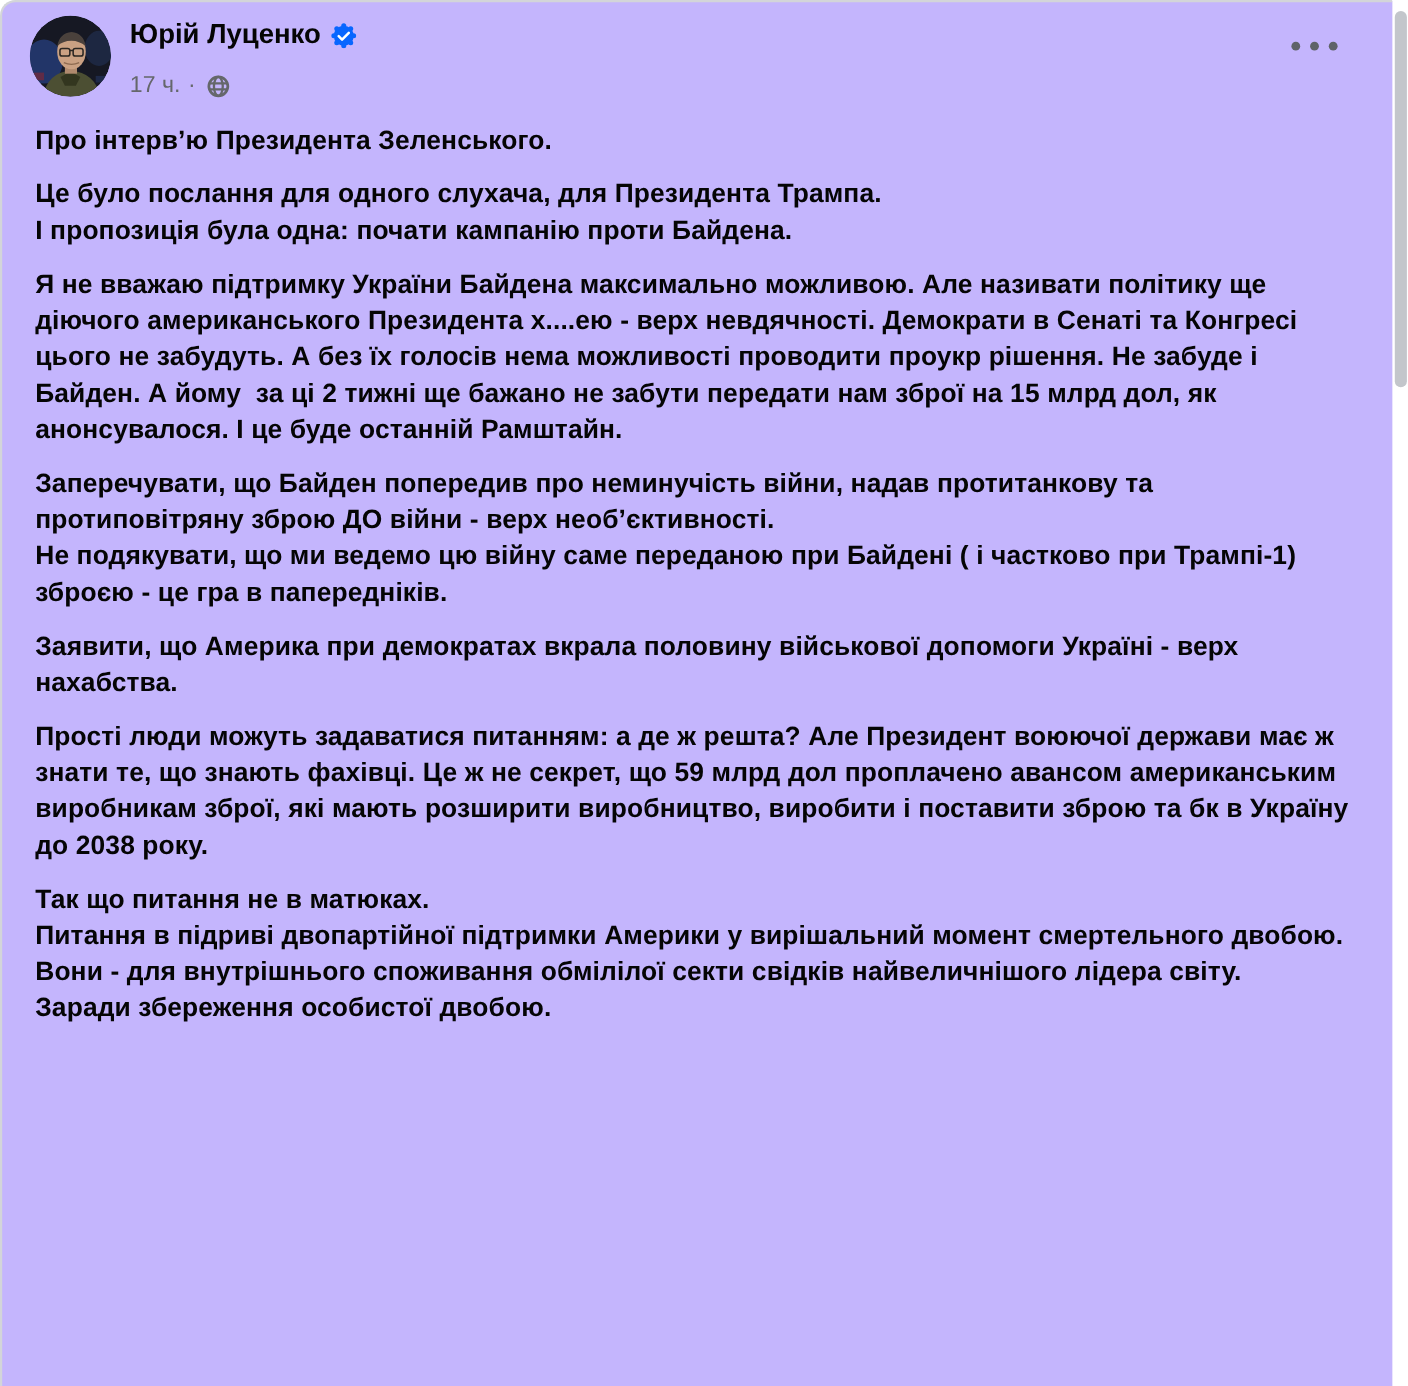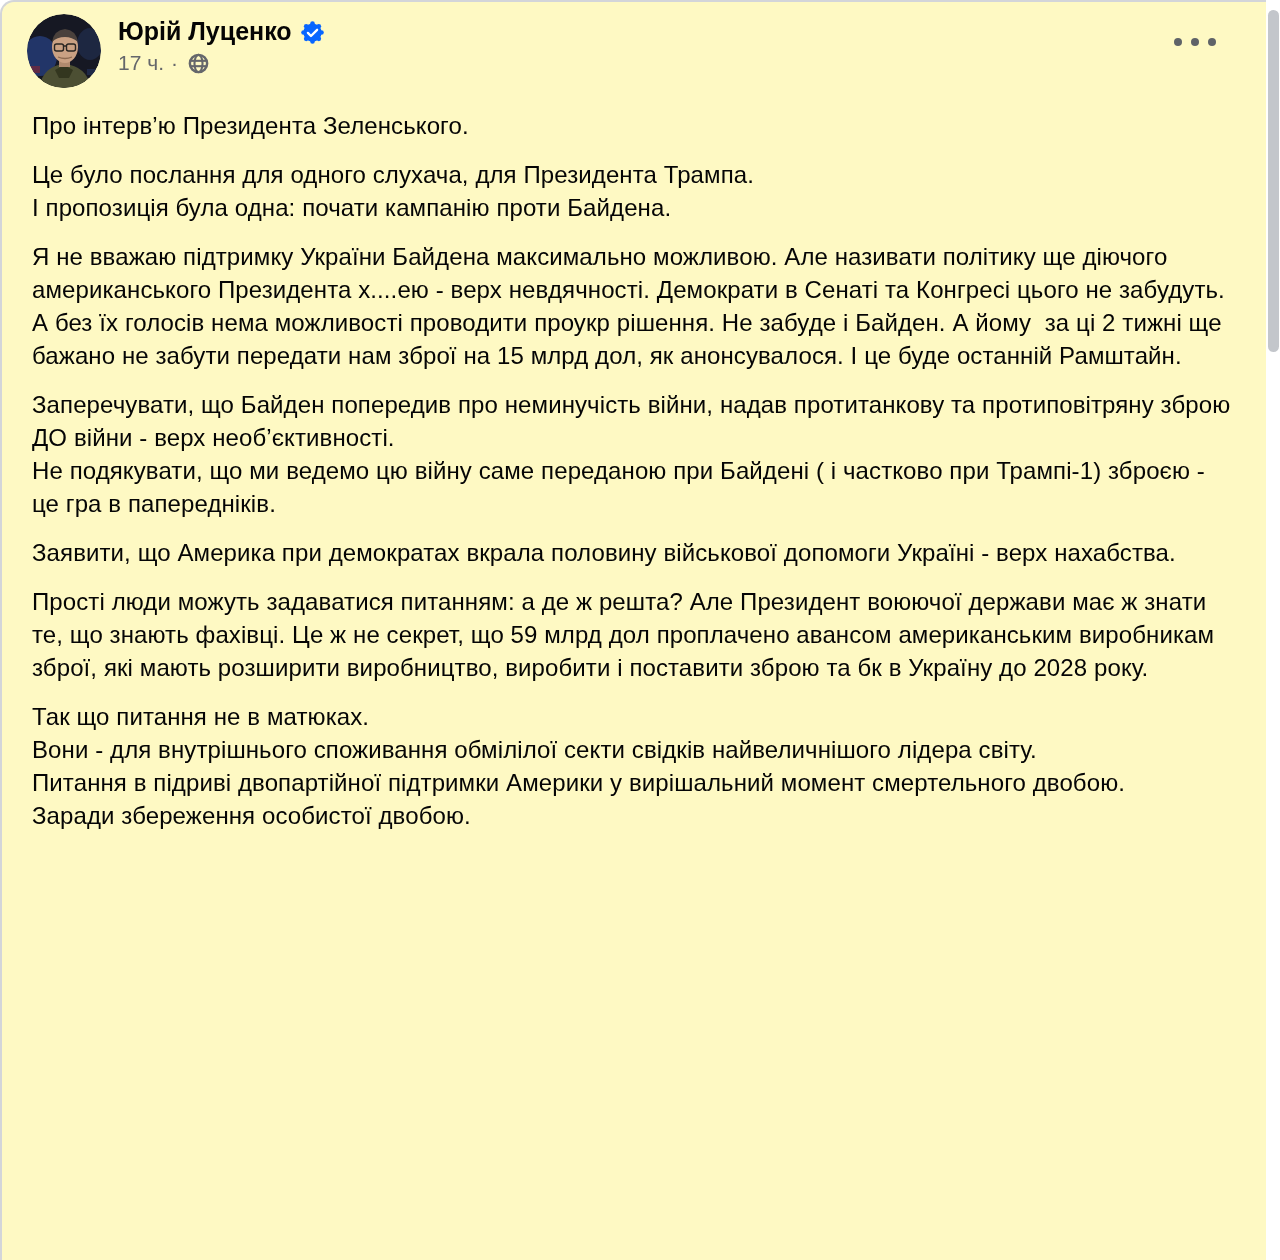--- a/index.html
+++ b/index.html
@@ -7,21 +7,21 @@
     width:1280px; height:1260px;
     background:#ffffff;
     overflow:hidden;
     font-family:"Liberation Sans", sans-serif;
     position:relative;
   }
   .card {
     position:absolute; top:0; left:0;
     width:1266px; height:1260px;
     box-sizing:border-box;
-    background:#fef9c3;
+    background:#c4b5fd;
     border-top:2px solid #d3d5d9;
     border-left:2px solid #d3d5d9;
     border-top-left-radius:14px;
   }
   .scroll-rail {
     position:absolute; top:0; right:0;
     width:14px; height:1260px;
     background:#ffffff;
   }
   .scroll-thumb {
@@ -44,21 +44,21 @@
   }
   .avatar svg { display:block; }
   .hinfo { margin-left:17px; padding-top:2px; }
   .name-row { display:flex; align-items:center; gap:9px; }
   .name {
     font-size:25px; font-weight:bold; color:#050505;
     line-height:1.2; cursor:pointer;
   }
   .badge { width:23px; height:23px; flex:none; margin-top:2px; }
   .meta-row {
-    margin-top:5px;
+    margin-top:20px;
     display:flex; align-items:center; gap:7px;
     color:#65676b; font-size:21px;
   }
   .globe { width:23px; height:23px; margin-left:2px; }
   .more-btn {
     position:absolute; top:30px; right:44px;
     display:flex; gap:9px; align-items:center;
     padding:6px; cursor:pointer;
   }
   .more-btn .dot {
@@ -66,21 +66,21 @@
     background:#5f6368;
   }
   .body-text {
     padding:21px 34px 30px 30px;
     font-size:24px; line-height:33px;
     color:#050505;
     letter-spacing:0.1px;
   }
   .paragraph { margin:0 0 16px 0; }
   .paragraph:last-child { margin-bottom:0; }
-  .line { white-space:pre-wrap; }
+  .line { white-space:pre-wrap;font-weight:bold; }
 </style>
 </head>
 <body>
 
 <div class="card">
 
   <div class="header">
     <div class="avatar">
       <svg width="74" height="74" viewBox="0 0 74 74">
         <defs>
@@ -156,26 +156,26 @@
         <div class="line">Я не вважаю підтримку України Байдена максимально можливою. Але називати політику ще діючого американського Президента х....ею - верх невдячності. Демократи в Сенаті та Конгресі цього не забудуть. А без їх голосів нема можливості проводити проукр рішення. Не забуде і Байден. А йому  за ці 2 тижні ще бажано не забути передати нам зброї на 15 млрд дол, як анонсувалося. І це буде останній Рамштайн.</div>
       </div>
       <div class="paragraph">
         <div class="line">Заперечувати, що Байден попередив про неминучість війни, надав протитанкову та протиповітряну зброю ДО війни - верх необ’єктивності.</div>
         <div class="line">Не подякувати, що ми ведемо цю війну саме переданою при Байдені ( і частково при Трампі-1) зброєю - це гра в папередніків.</div>
       </div>
       <div class="paragraph">
         <div class="line">Заявити, що Америка при демократах вкрала половину військової допомоги Україні - верх нахабства.</div>
       </div>
       <div class="paragraph">
-        <div class="line">Прості люди можуть задаватися питанням: а де ж решта? Але Президент воюючої держави має ж знати те, що знають фахівці. Це ж не секрет, що 59 млрд дол проплачено авансом американським виробникам зброї, які мають розширити виробництво, виробити і поставити зброю та бк в Україну до 2028 року.</div>
+        <div class="line">Прості люди можуть задаватися питанням: а де ж решта? Але Президент воюючої держави має ж знати те, що знають фахівці. Це ж не секрет, що 59 млрд дол проплачено авансом американським виробникам зброї, які мають розширити виробництво, виробити і поставити зброю та бк в Україну до 2038 року.</div>
       </div>
       <div class="paragraph">
         <div class="line">Так що питання не в матюках.</div>
+        <div class="line">Питання в підриві двопартійної підтримки Америки у вирішальний момент смертельного двобою.</div>
         <div class="line">Вони - для внутрішнього споживання обмілілої секти свідків найвеличнішого лідера світу.</div>
-        <div class="line">Питання в підриві двопартійної підтримки Америки у вирішальний момент смертельного двобою.</div>
         <div class="line">Заради збереження особистої двобою.</div>
       </div>
     </div>
 </div>
 
 <div class="scroll-rail">
   <div class="scroll-thumb"></div>
 </div>
 
 </body></html>

